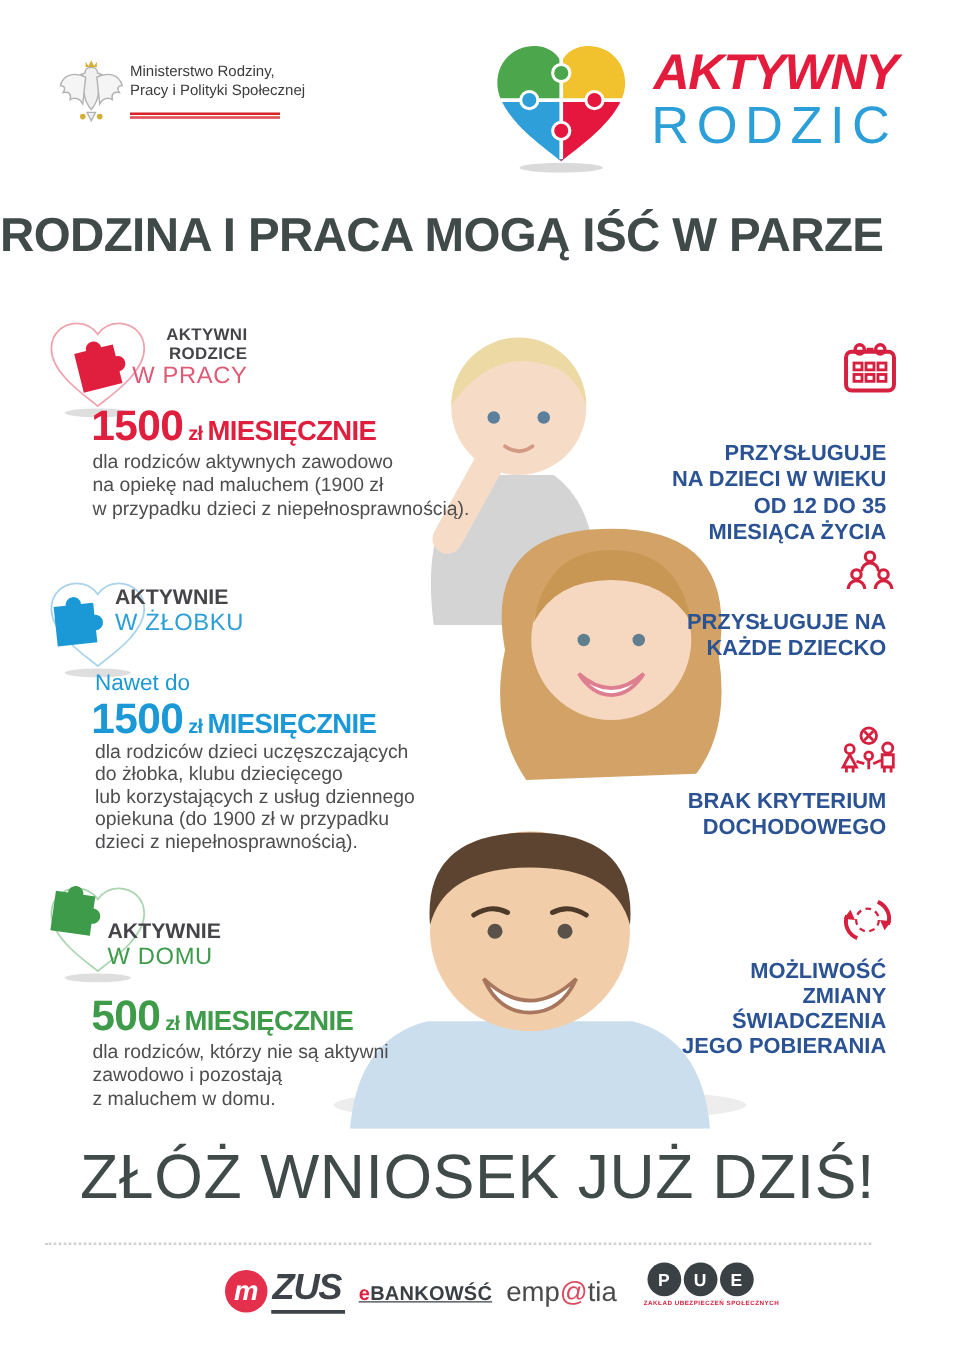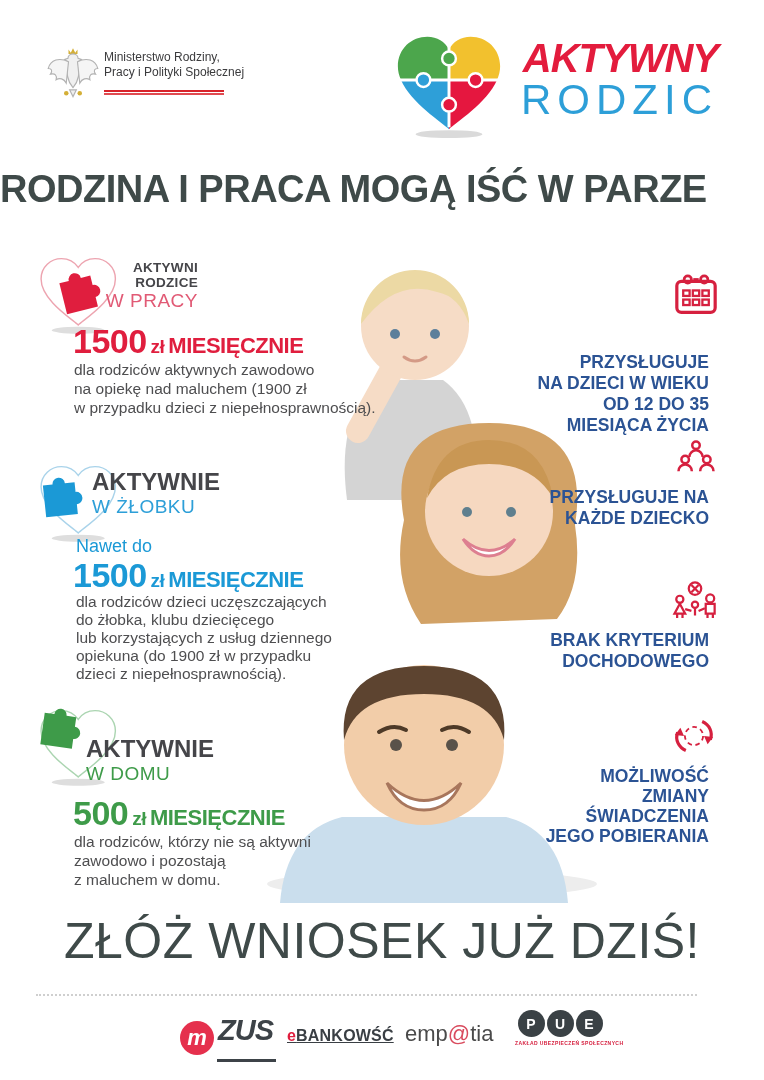--- a/index.html
+++ b/index.html
@@ -22,43 +22,43 @@
 
   .headline{position:absolute;left:0;top:168px;width:764px;text-align:left;font-size:38px;font-weight:700;color:#3f4a49;letter-spacing:-0.5px;}
 
   
   .photo-wrap{position:absolute;left:252px;top:238px;}
 
   
   .benefit-icon{position:absolute;}
   .benefit-title{position:absolute;}
   .benefit-title .t1{display:block;font-size:13.5px;font-weight:700;color:#454549;letter-spacing:0.3px;}
-  .benefit-title .t1.big{font-size:24px;letter-spacing:0;}
+  .benefit-title .t1.big{font-size:17px;letter-spacing:0;}
   .benefit-title .t2{display:block;font-size:19px;font-weight:400;letter-spacing:0.5px;}
   .amount{position:absolute;white-space:nowrap;font-weight:800;letter-spacing:-0.5px;}
   .amount .val{font-size:34px;}
-  .amount .cur{font-size:19px;margin-top:15px;}
+  .amount .cur{font-size:16px;margin-top:15px;}
   .amount .per{font-size:22px;}
   .prefix{position:absolute;font-size:18px;color:#1b99d6;}
   .desc{position:absolute;font-size:15.5px;line-height:19px;color:#4e4e50;}
   .desc span{display:block;}
   .c-red{color:#e01e3e;} .c-pink{color:#e15a75;} .c-blue{color:#1b99d6;} .c-sky{color:#2d9fd8;} .c-green{color:#3e9b49;}
 
   
   .feature-icon{position:absolute;}
   .feature-text{position:absolute;right:24px;width:220px;text-align:right;font-size:17.5px;font-weight:700;line-height:21px;color:#2b5394;}
   .feature-text span{display:block;}
 
   .cta{position:absolute;left:0;top:912px;width:764px;text-align:center;font-size:50px;font-weight:400;color:#3f4a49;letter-spacing:0.5px;}
   .divider{position:absolute;left:36px;right:36px;top:994px;border-top:2px dotted #cfcfcf;}
 
   
   .logo-mzus{position:absolute;left:180px;top:1014px;display:flex;align-items:center;}
   .mzus-badge{width:34px;height:34px;border-radius:50%;background:#e5304d;color:#fff;font-weight:800;font-style:italic;font-size:22px;display:flex;align-items:center;justify-content:center;}
-  .mzus-text{font-size:29px;font-weight:800;font-style:italic;color:#3d4348;margin-left:3px;border-bottom:3px solid #3d4348;padding:0 3px 12px 1px;letter-spacing:-1px;}
+  .mzus-text{font-size:29px;font-weight:800;font-style:italic;color:#3d4348;margin-left:3px;border-bottom:3px solid #3d4348;padding:0 3px 1px 1px;letter-spacing:-1px;}
   .logo-ebank{position:absolute;left:287px;top:1027px;font-size:16px;font-weight:800;color:#3a3f44;letter-spacing:0.2px;text-decoration:underline;}
   .logo-ebank .accent{color:#e01e3e;}
   .logo-empatia{position:absolute;left:405px;top:1021px;font-size:22px;color:#4a4a4a;}
   .logo-empatia .at{color:#d94b5e;}
   .logo-pue{position:absolute;left:515px;top:1010px;width:90px;text-align:center;}
   .pue-circles{display:flex;justify-content:center;}
   .pue-c{width:27px;height:27px;border-radius:50%;background:#3a4145;color:#fff;font-weight:800;font-size:14px;display:inline-flex;align-items:center;justify-content:center;margin:0 1px;}
   .pue-sub{font-size:5px;font-weight:700;color:#d6203f;letter-spacing:0.4px;margin-top:3px;white-space:nowrap;}
 </style>
 </head>

